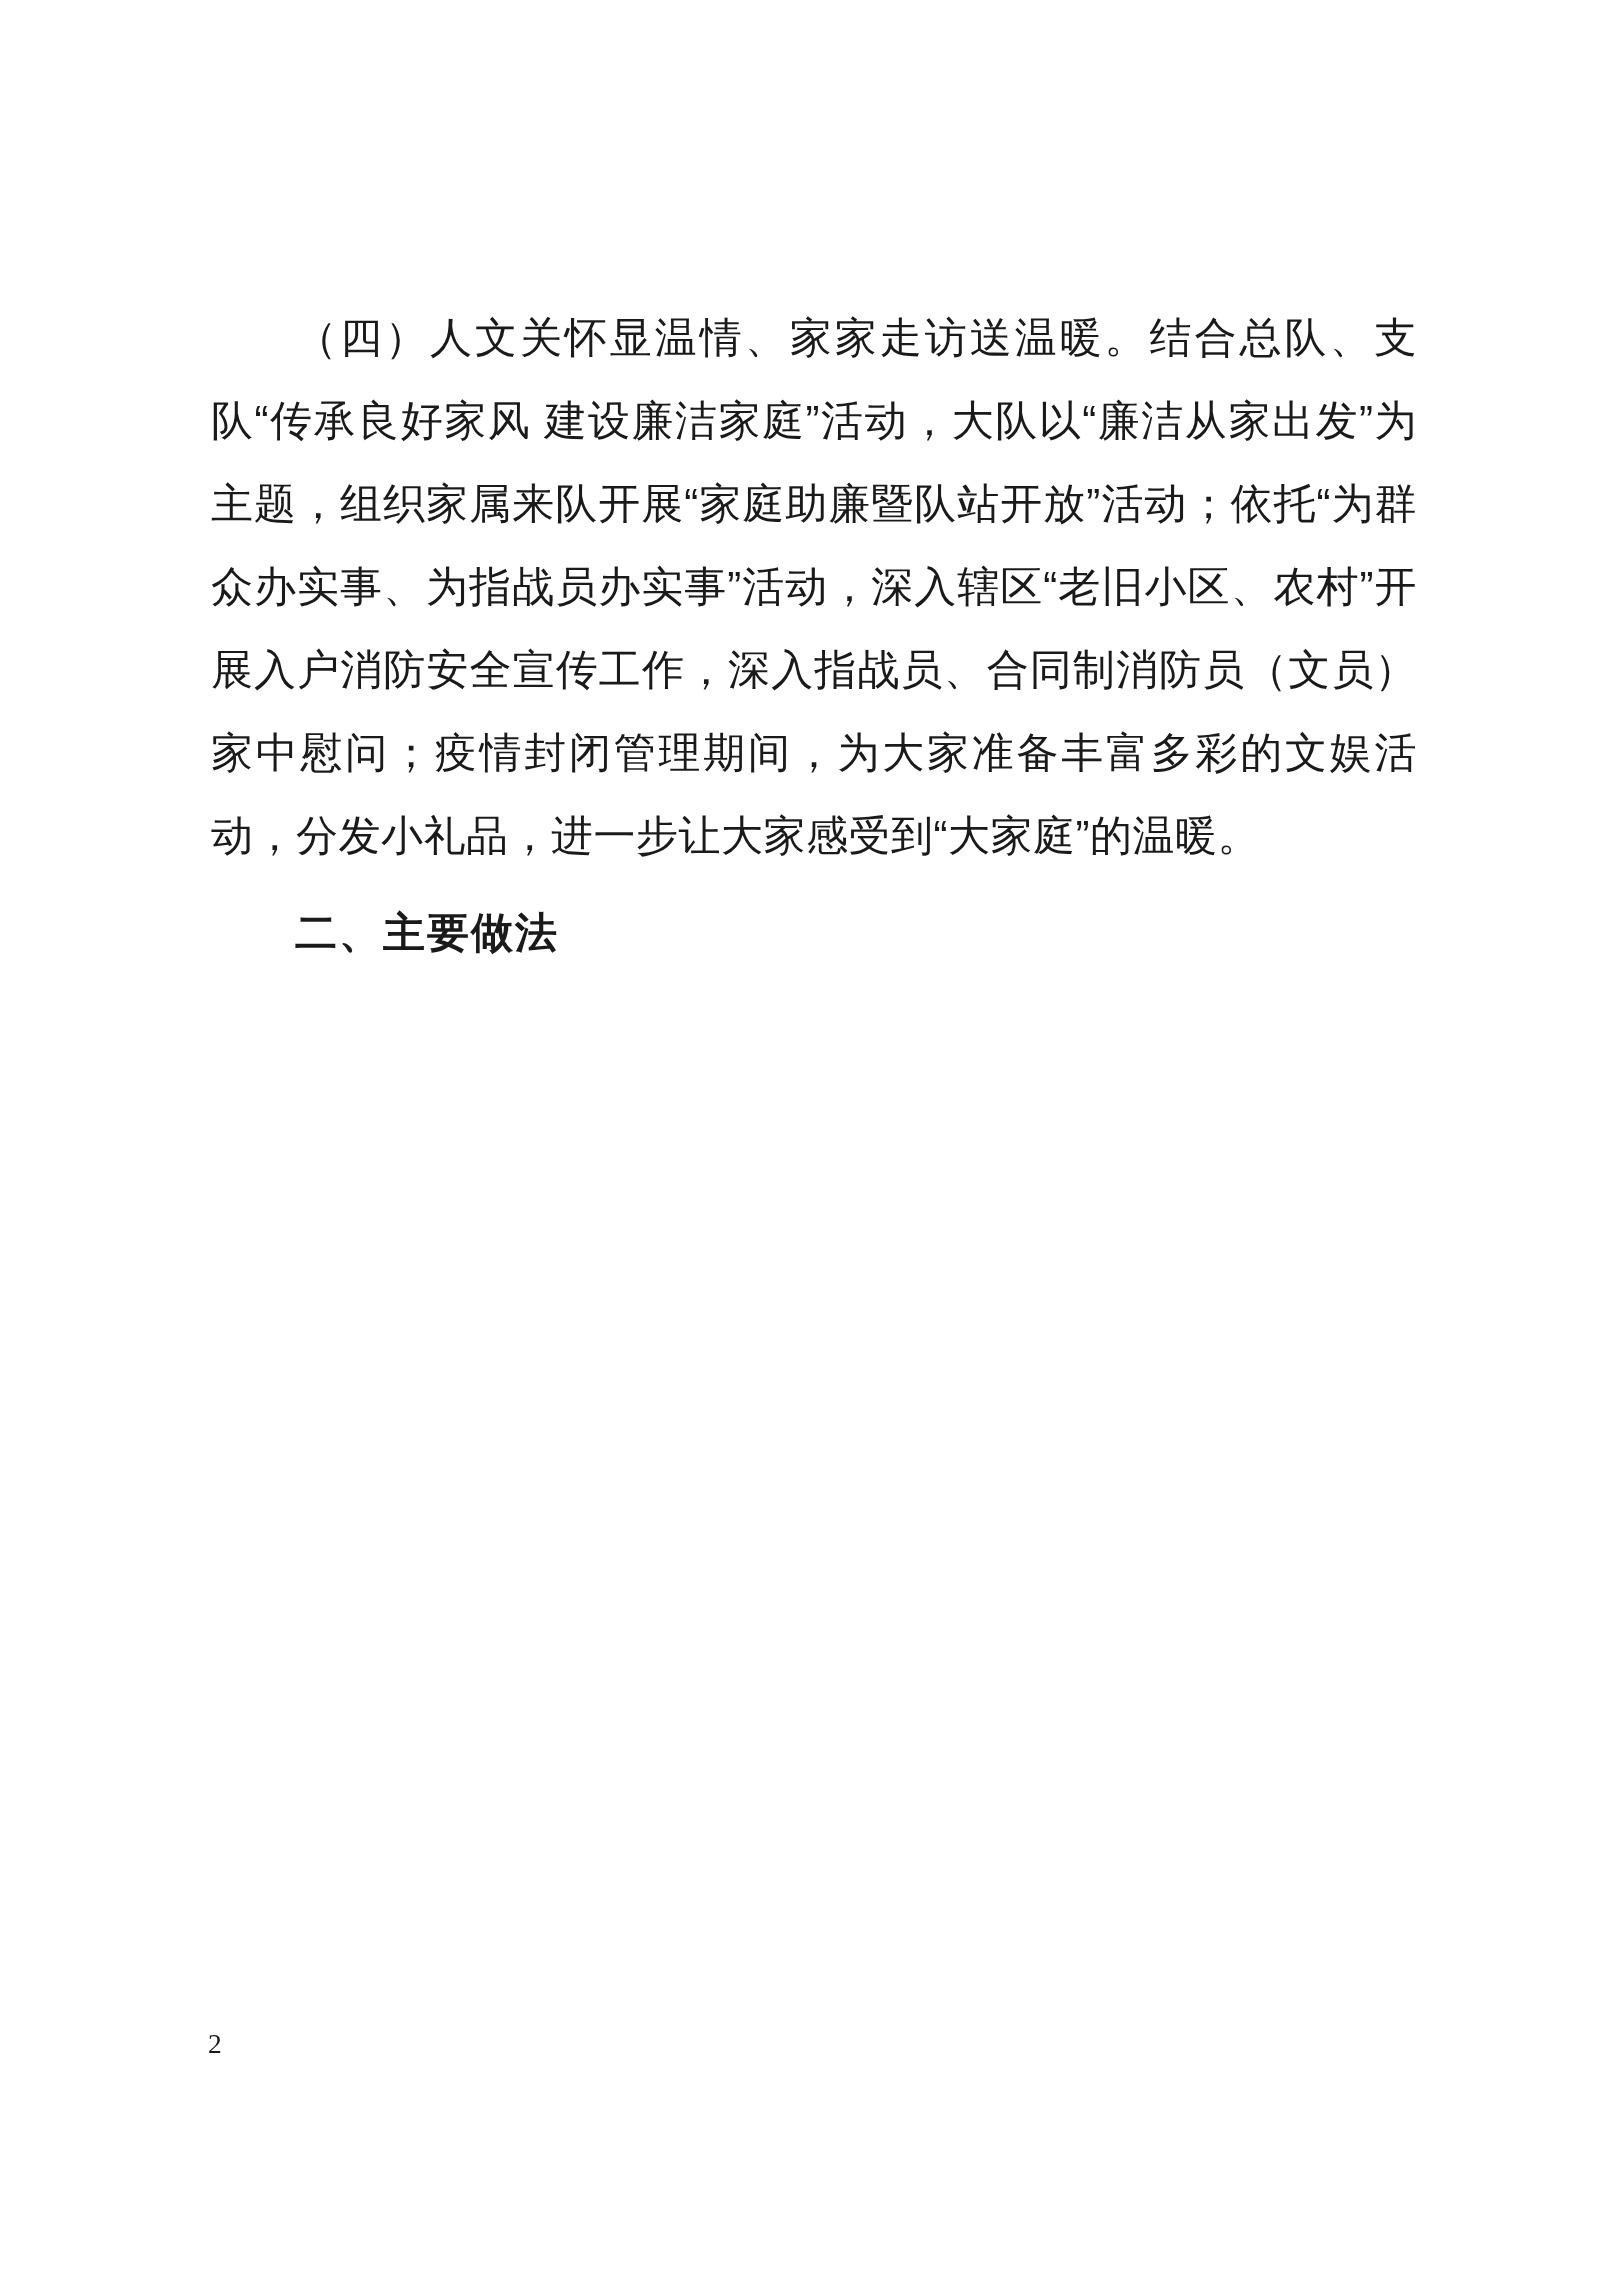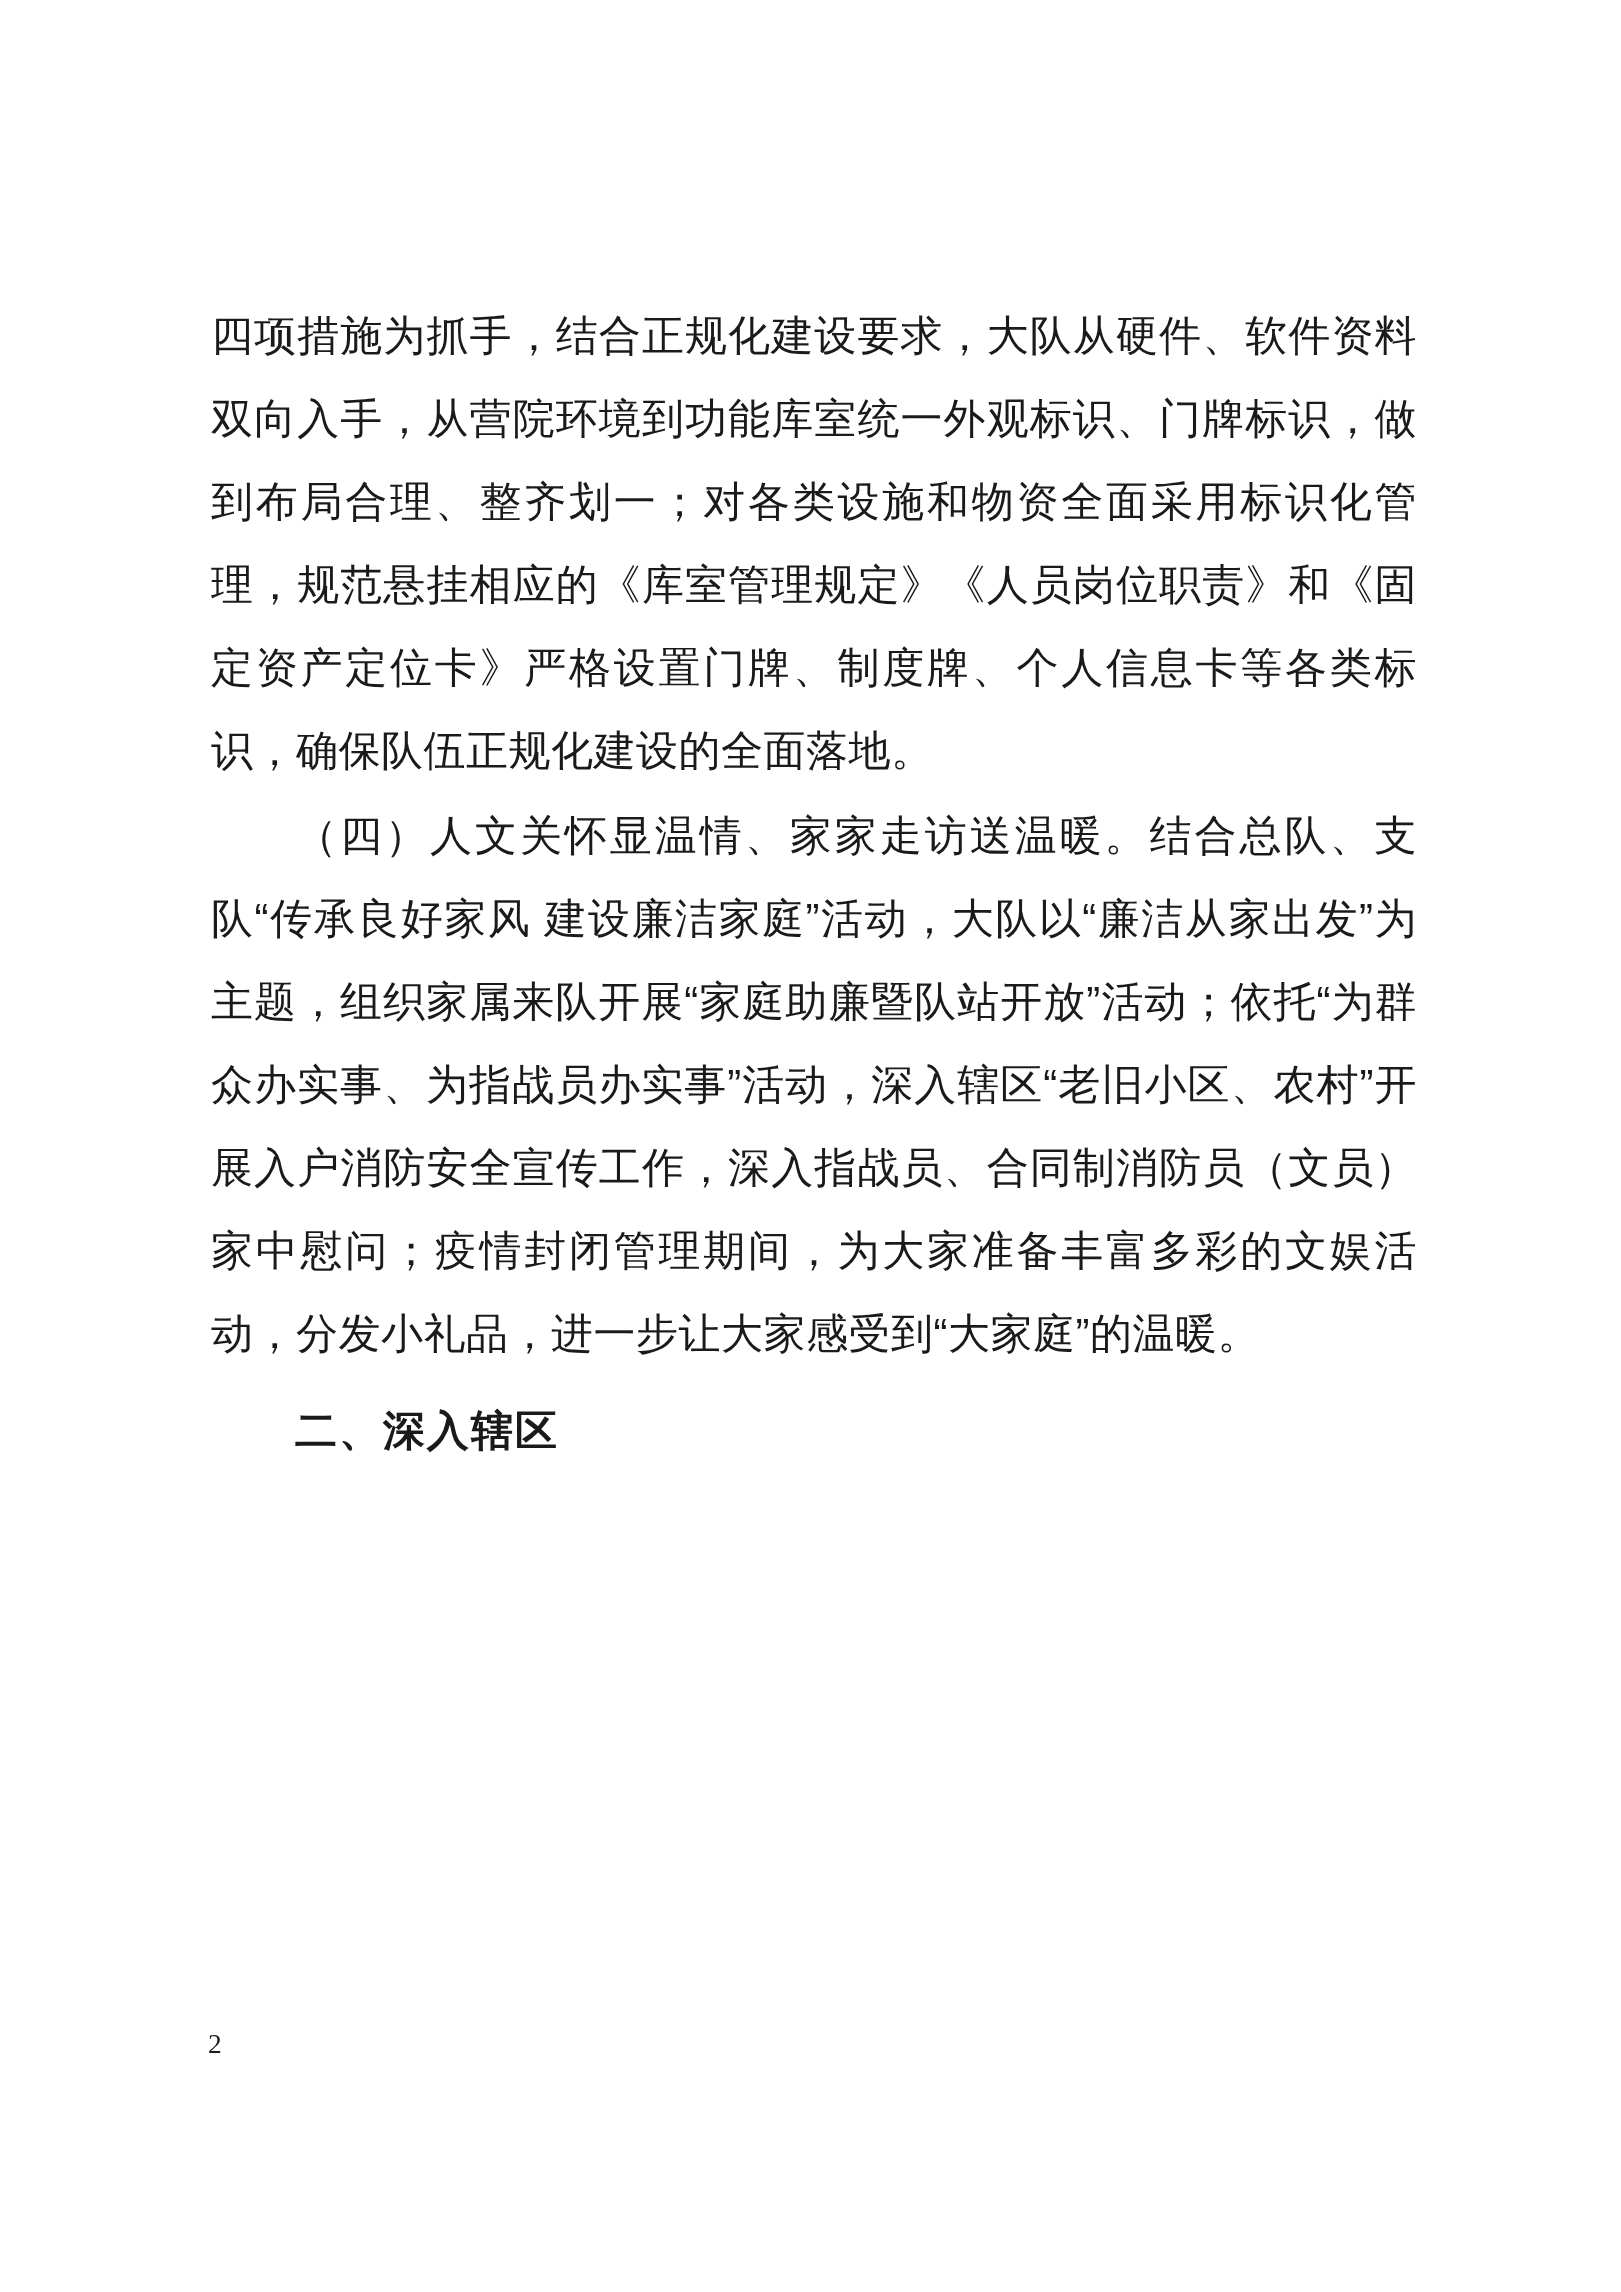--- a/index.html
+++ b/index.html
@@ -56,19 +56,18 @@
     font-size: 27.4px;
     color: #1a1a1a;
     font-family: "Liberation Serif", serif;
   }
 </style>
 </head>
 <body>
 
 <div class="page">
   <div class="content">
-    <p class="para">四项措施为抓手，结合正规化建设要求，大队从硬件、软件资料双向入手，从营院环境到功能库室统一外观标识、门牌标识，做到布局合理、整齐划一；对各类设施和物资全面采用标识化管理，规范悬挂相应的《库室管理规定》《人员岗位职责》和《固定资产定位卡》严格设置门牌、制度牌、个人信息卡等各类标识，确保队伍正规化建设的全面落地。</p>
     <p class="para indent gap-top">（四）人文关怀显温情、家家走访送温暖。结合总队、支队“传承良好家风 建设廉洁家庭”活动，大队以“廉洁从家出发”为主题，组织家属来队开展“家庭助廉暨队站开放”活动；依托“为群众办实事、为指战员办实事”活动，深入辖区“老旧小区、农村”开展入户消防安全宣传工作，深入指战员、合同制消防员（文员）家中慰问；疫情封闭管理期间，为大家准备丰富多彩的文娱活动，分发小礼品，进一步让大家感受到“大家庭”的温暖。</p>
-    <p class="heading heading-block">二、深入辖区</p>
+    <p class="heading heading-block">二、主要做法</p>
   </div>
   <div class="page-number">2</div>
 </div>
 
 
 </body></html>

